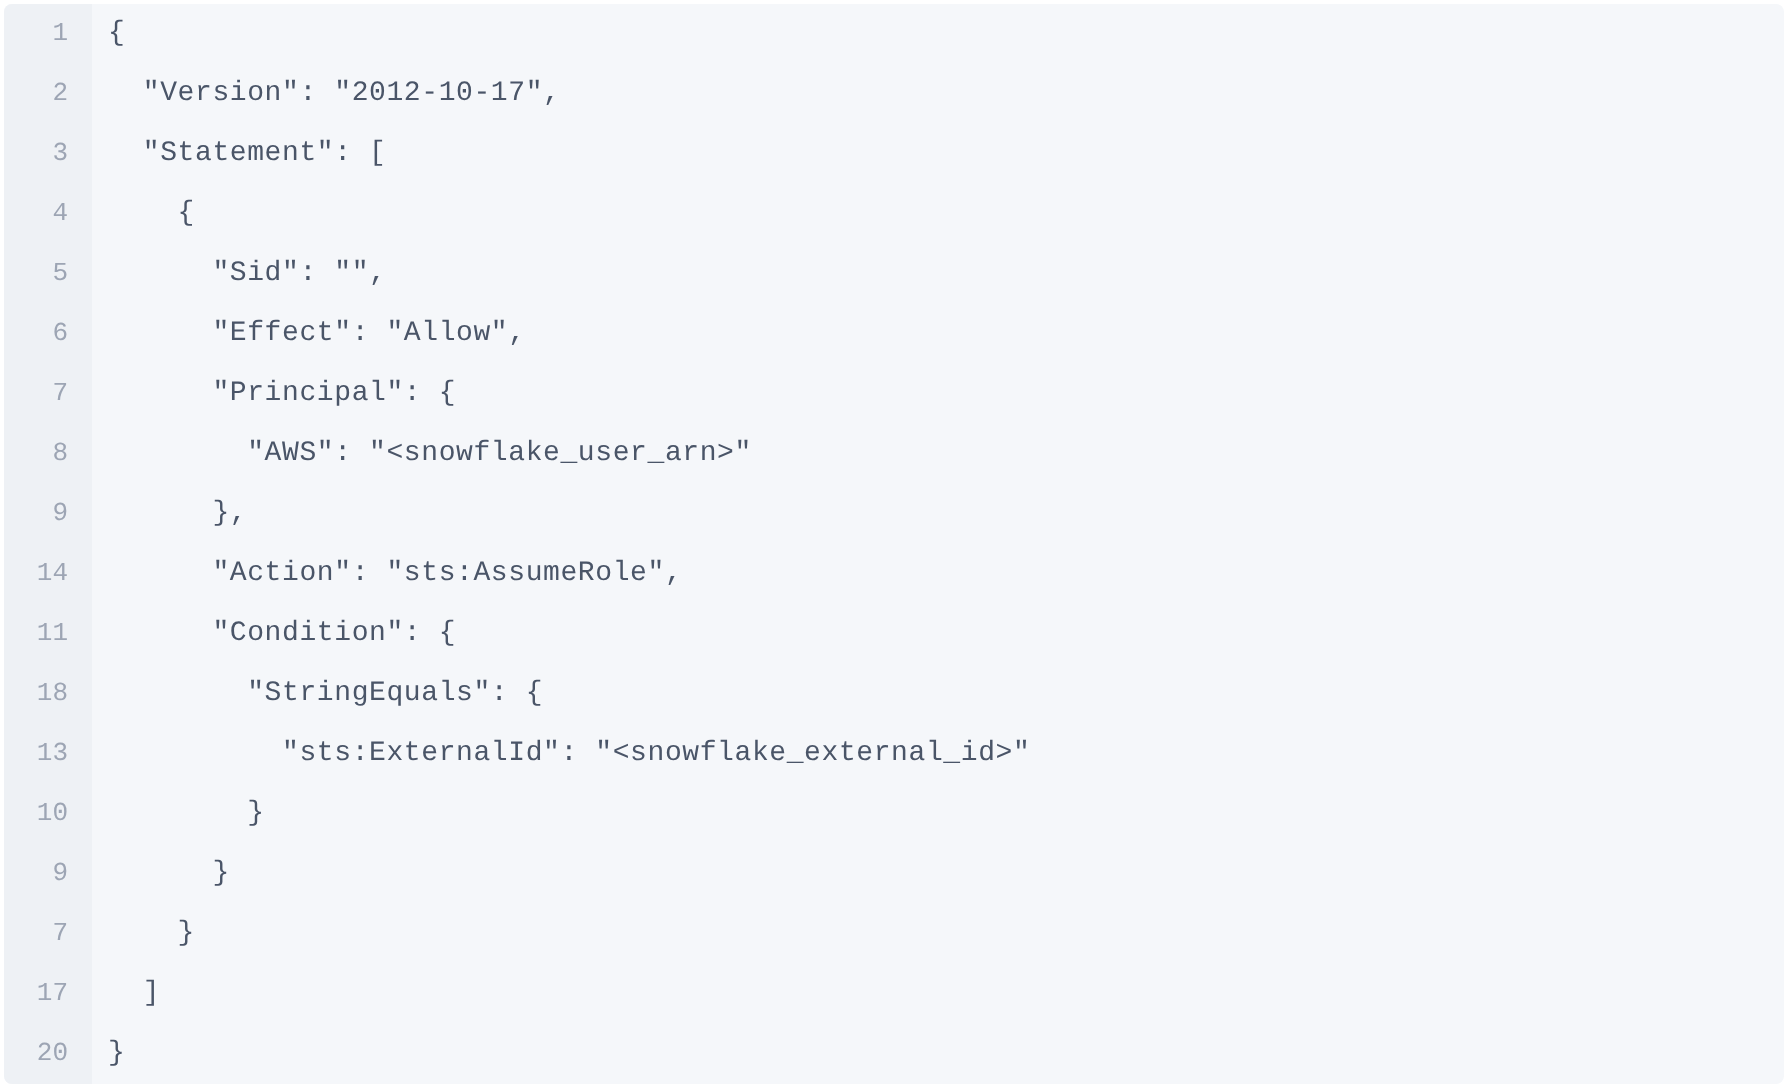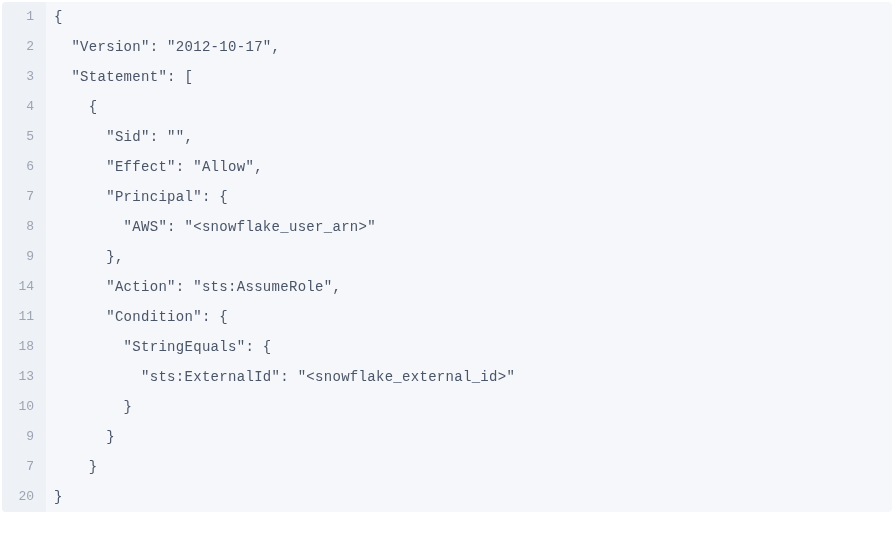--- a/index.html
+++ b/index.html
@@ -104,16 +104,20 @@
   </div>
   <div class="code-line">
     <span class="line-number">9</span>
     <span class="line-content">      }</span>
   </div>
   <div class="code-line">
     <span class="line-number">7</span>
     <span class="line-content">    }</span>
   </div>
   <div class="code-line">
+    <span class="line-number">17</span>
+    <span class="line-content">  ]</span>
+  </div>
+  <div class="code-line">
     <span class="line-number">20</span>
     <span class="line-content">}</span>
   </div>
 </div>
 
 </body></html>

